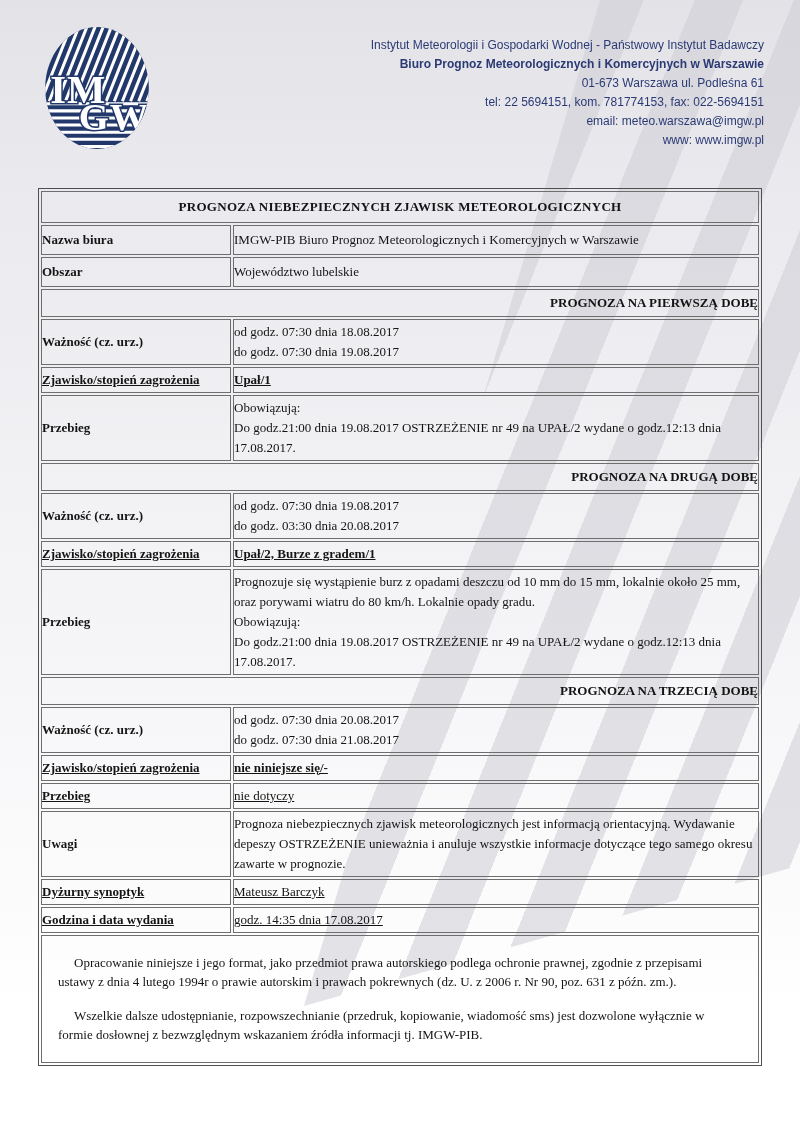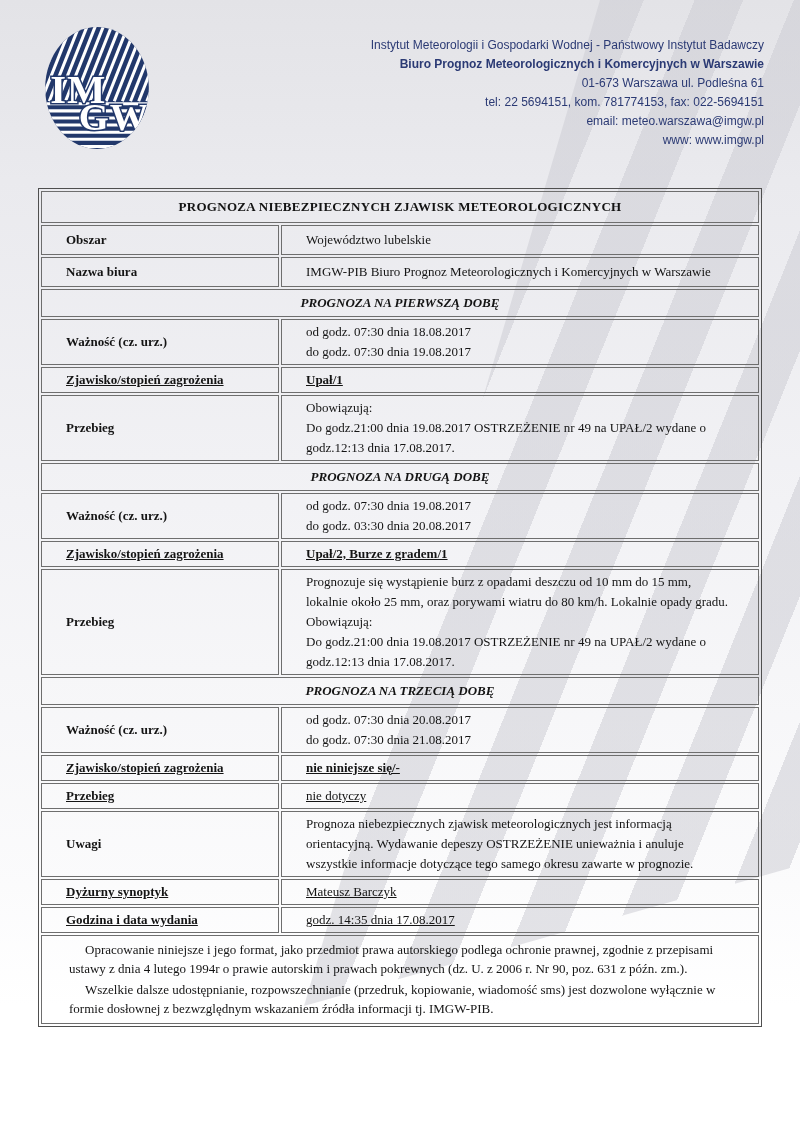--- a/index.html
+++ b/index.html
@@ -18,30 +18,30 @@
   
   .logo{position:absolute;left:44px;top:26px;}
   .letterhead{position:absolute;top:36px;right:36px;text-align:right;
     font-family:"Liberation Sans",sans-serif;font-size:12px;line-height:19px;color:#2b3a74;}
   .letterhead .bold{font-weight:bold;text-align:right;}
 
   
   .doc-table{position:absolute;left:38px;top:188px;width:724px;
     border-collapse:separate;border-spacing:2px;border:1px solid #4f4f4f;background:transparent;}
   .doc-table td{border:1px solid #6e6e6e;font-size:13px;color:#141414;
-    padding:2px 24px;vertical-align:middle;line-height:20px;background:transparent;}
+    padding:2px 0;vertical-align:middle;line-height:20px;background:transparent;}
   .c-title{color:#ee1111;font-weight:bold;font-size:15.5px;text-align:center;height:26px;letter-spacing:0.3px;}
-  .c-section{font-weight:bold;font-size:13.5px;text-align:center;height:22px;font-style:italic;}
+  .c-section{font-weight:bold;font-size:13.5px;text-align:right;height:22px;}
   .c-label{font-weight:bold;width:188px;padding-left:5px;}
   .h24 td{height:24px;}
   .h36 td{height:36px;}
   .h20 td{height:20px;text-decoration:underline;}
   .bold{font-weight:bold;}
   .c-footer{padding:3px 8px 5px 8px;}
-  .c-footer p{margin:3px;text-indent:16px;line-height:18.5px;}
+  .c-footer p{margin:16px;text-indent:16px;line-height:18.5px;}
 </style>
 </head>
 <body>
 
 <div class="page">
   <div class="bg-grad"></div>
   <div class="bg-stripes"></div>
 
   <svg class="logo" width="106" height="124" viewBox="0 0 104 122" aria-hidden="true">
     <defs>
@@ -95,26 +95,26 @@
     <div>email: meteo.warszawa@imgw.pl</div>
     <div>www: www.imgw.pl</div>
   </div>
 
   <table class="doc-table">
     <tbody>
         <tr>
       <td colspan="2" class="c-title">PROGNOZA NIEBEZPIECZNYCH ZJAWISK METEOROLOGICZNYCH</td>
     </tr>
     <tr class="h24">
+      <td class="c-label">Nazwa biura</td>
+      <td>IMGW-PIB Biuro Prognoz Meteorologicznych i Komercyjnych w Warszawie</td>
+    </tr>
+    <tr class="h24">
       <td class="c-label">Obszar</td>
       <td>Województwo lubelskie</td>
-    </tr>
-    <tr class="h24">
-      <td class="c-label">Nazwa biura</td>
-      <td>IMGW-PIB Biuro Prognoz Meteorologicznych i Komercyjnych w Warszawie</td>
     </tr>
 
     <tr>
       <td colspan="2" class="c-section">PROGNOZA NA PIERWSZĄ DOBĘ</td>
     </tr>
     <tr class="h36">
       <td class="c-label">Ważność (cz. urz.)</td>
       <td>
         <div>od godz. 07:30 dnia 18.08.2017</div>
         <div>do godz. 07:30 dnia 19.08.2017</div>

